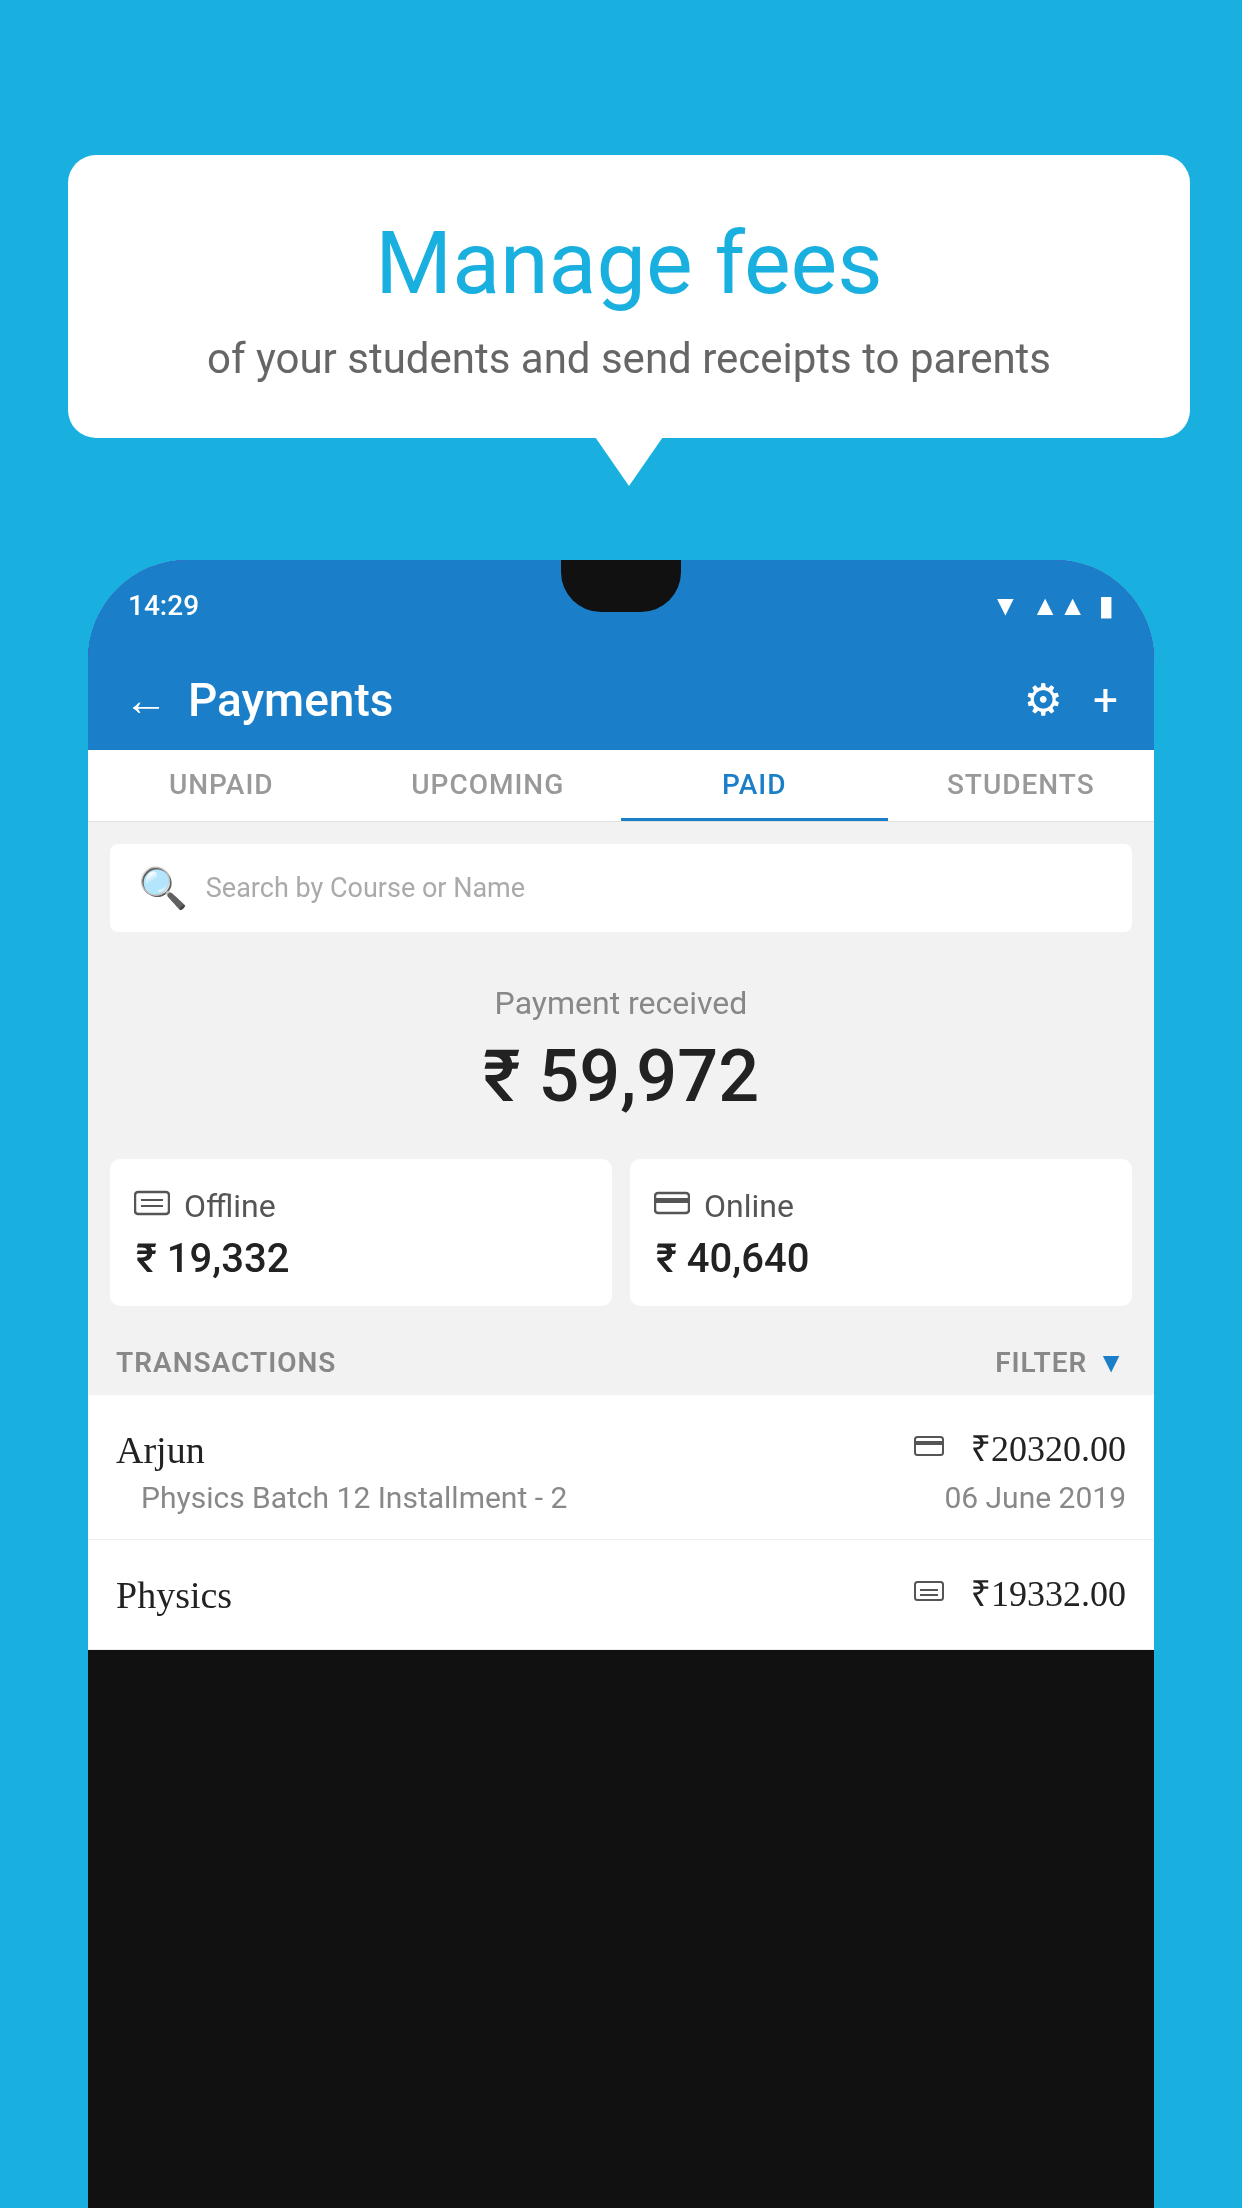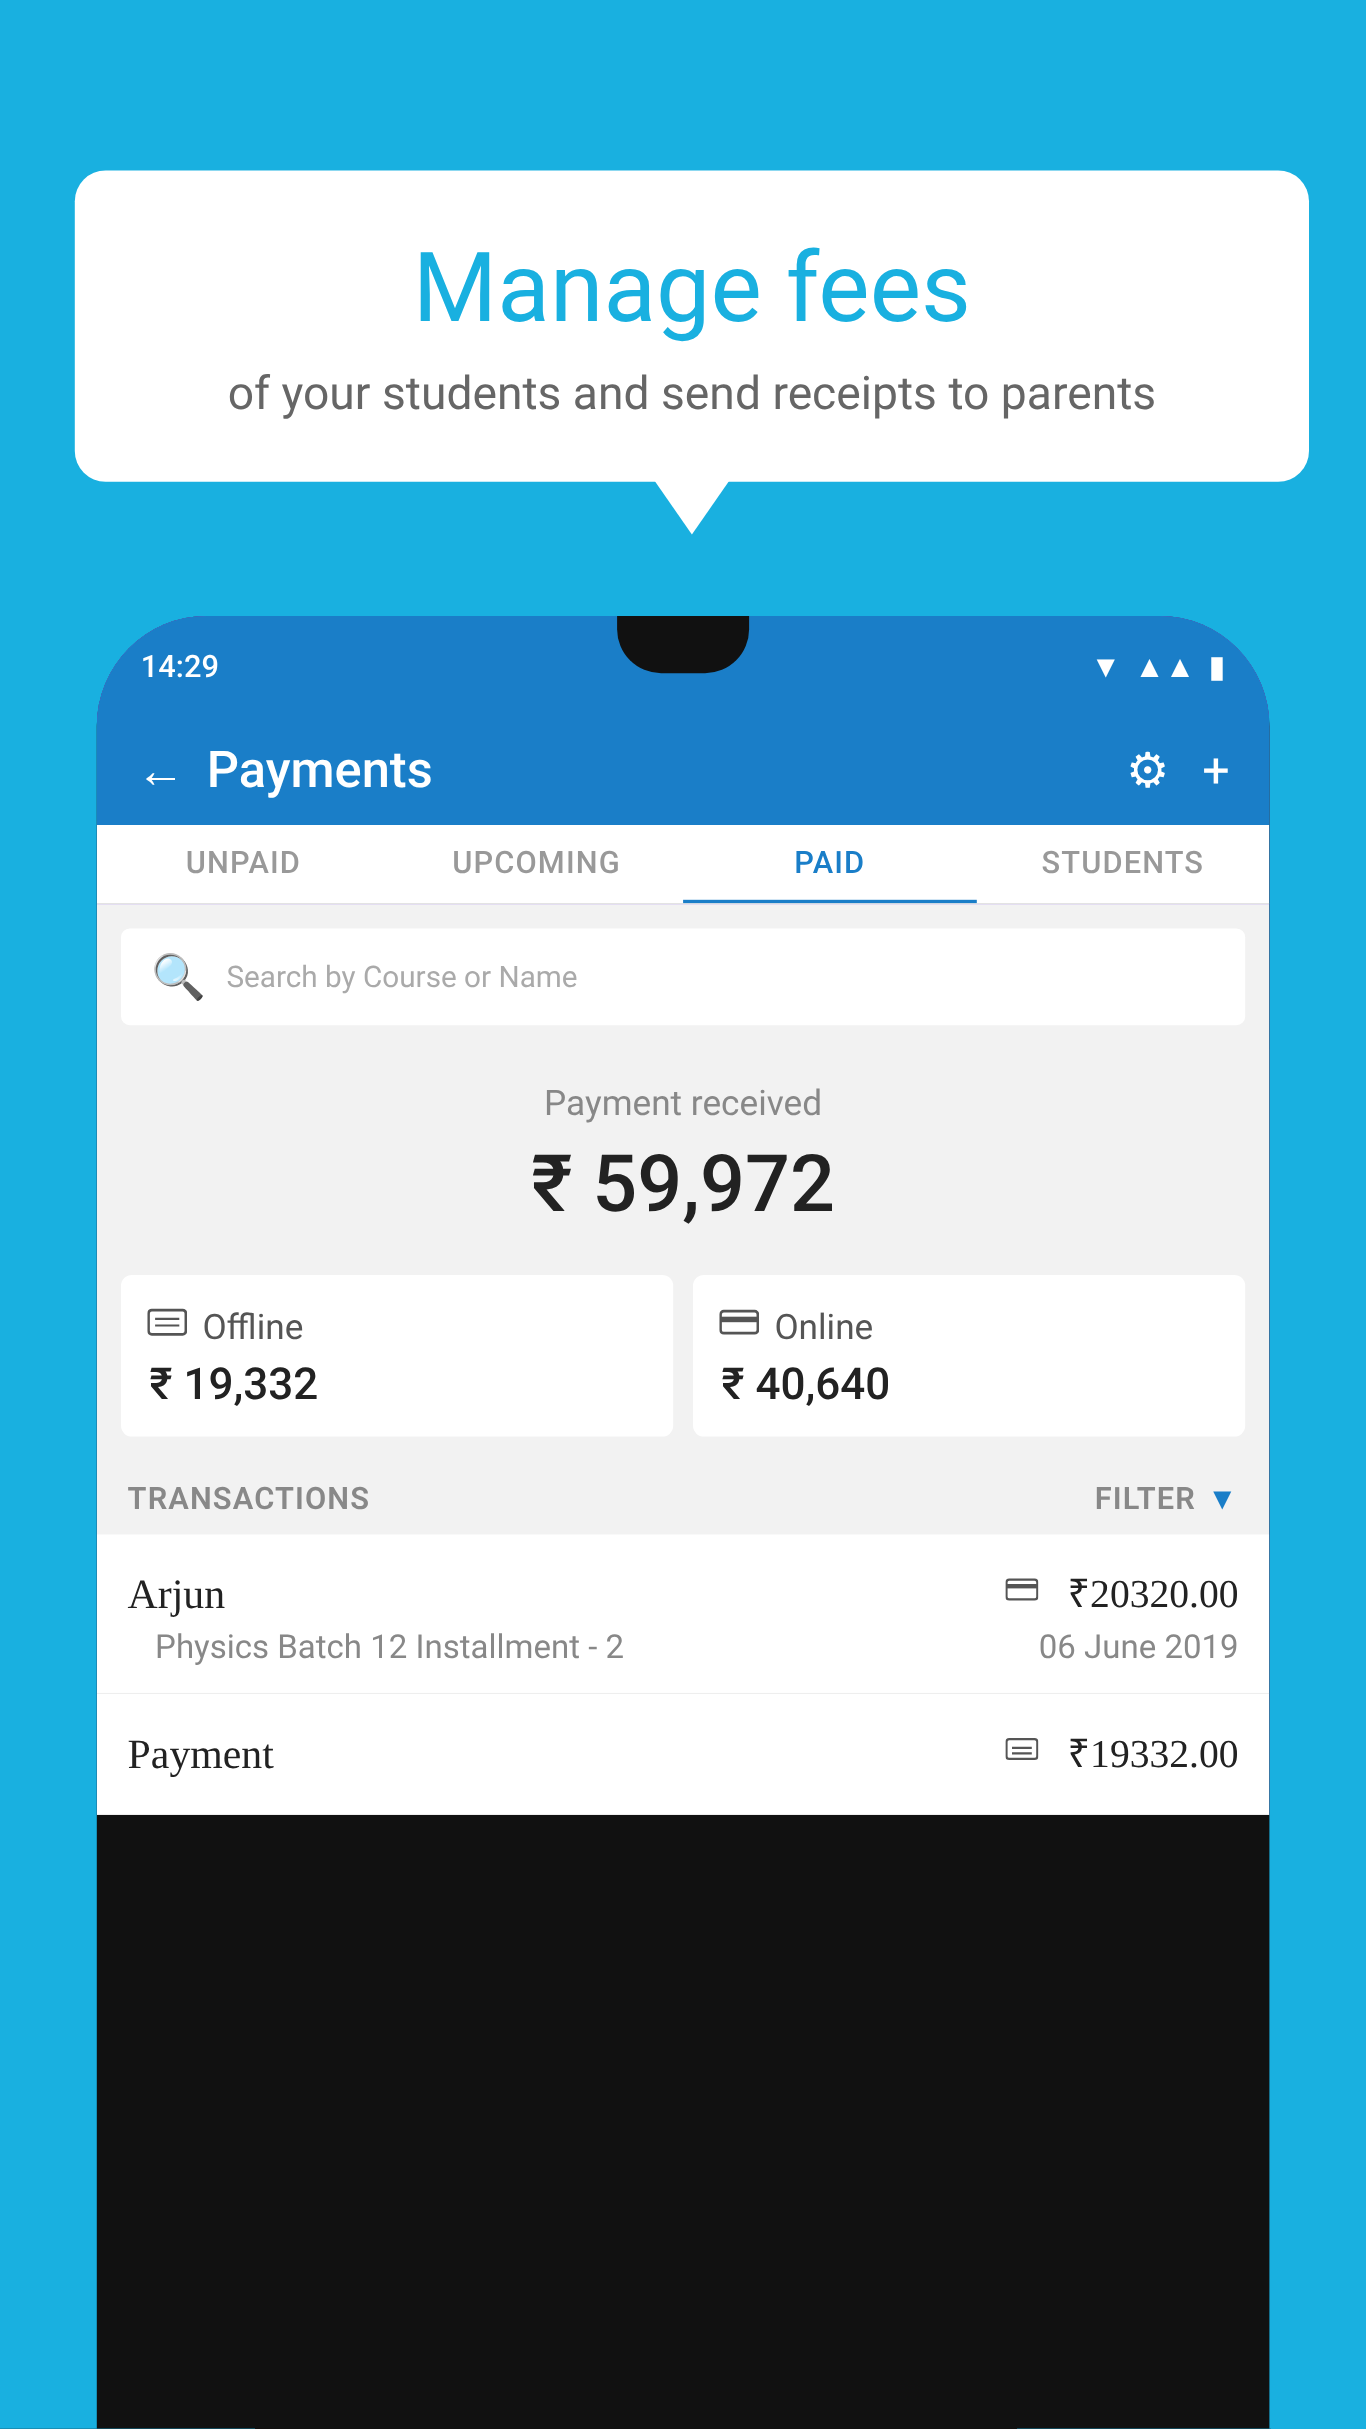--- a/index.html
+++ b/index.html
@@ -460,21 +460,21 @@
           </div>
         </div>
         <div class="transaction-bottom">
           <span class="transaction-course">Physics Batch 12 Installment - 2</span>
           <span class="transaction-date">06 June 2019</span>
         </div>
       </div>
 
       <div class="transaction-row">
         <div class="transaction-top">
-          <span class="transaction-name">Payment</span>
+          <span class="transaction-name">Physics</span>
           <div class="transaction-amount-row">
             <span class="payment-type-icon">
               <svg width="30" height="22" viewBox="0 0 30 22" fill="none">
                 <rect x="1" y="2" width="28" height="18" rx="2.5" stroke="#555" stroke-width="2" fill="none"></rect>
                 <line x1="6" y1="10" x2="24" y2="10" stroke="#555" stroke-width="2"></line>
                 <line x1="6" y1="15" x2="24" y2="15" stroke="#555" stroke-width="2"></line>
               </svg>
             </span>
             <span class="transaction-amount">₹19332.00</span>
           </div>

